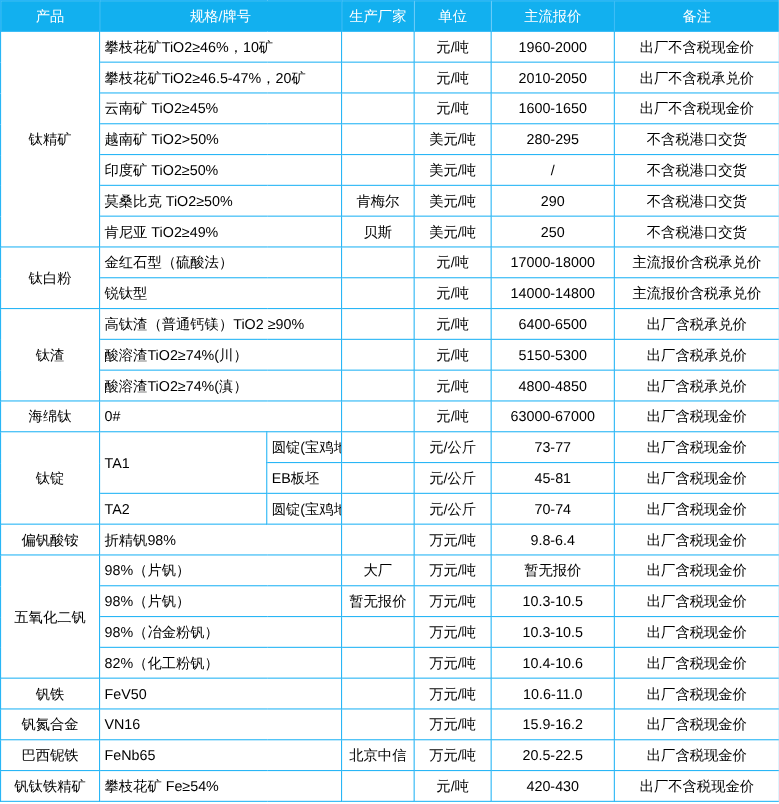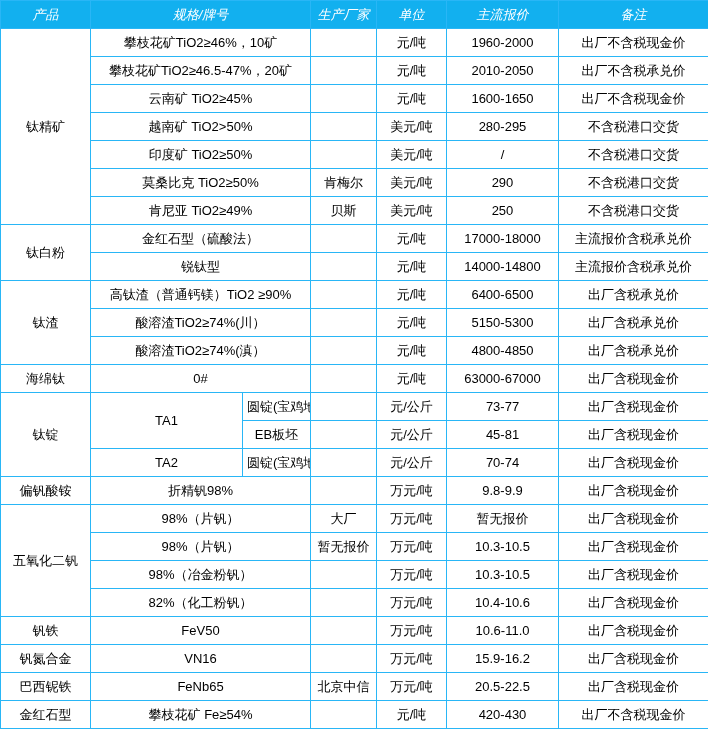--- a/index.html
+++ b/index.html
@@ -29,24 +29,23 @@
     white-space: nowrap;
     font-weight: normal;
   }
   thead th {
     background: #12b0ef;
     color: #ffffff;
     font-weight: bold;
     text-align: center;
     font-size: 13.5px;
     height: 29px;
-    font-style: italic;
   }
   .c-center { text-align: center; }
-  .c-left   { text-align: center; padding-left: 6px; }
+  .c-left   { text-align: left; padding-left: 6px; }
   .cat {
     text-align: center;
     font-weight: normal;
     margin-top: 14px;
   }
 </style>
 </head>
 <body>
 
 <table id="price-table">
@@ -187,21 +186,21 @@
         <td class="c-center"></td>
         <td class="c-center">元/公斤</td>
         <td class="c-center">70-74</td>
         <td class="c-center">出厂含税现金价</td>
       </tr>
       <tr>
         <td class="cat" rowspan="1">偏钒酸铵</td>
         <td class="c-left" colspan="2">折精钒98%</td>
         <td class="c-center"></td>
         <td class="c-center">万元/吨</td>
-        <td class="c-center">9.8-9.9</td>
+        <td class="c-center">9.8-6.4</td>
         <td class="c-center">出厂含税现金价</td>
       </tr>
       <tr>
         <td class="cat" rowspan="4">五氧化二钒</td>
         <td class="c-left" colspan="2">98%（片钒）</td>
         <td class="c-center">大厂</td>
         <td class="c-center">万元/吨</td>
         <td class="c-center">暂无报价</td>
         <td class="c-center">出厂含税现金价</td>
       </tr>
@@ -244,21 +243,21 @@
       </tr>
       <tr>
         <td class="cat" rowspan="1">巴西铌铁</td>
         <td class="c-left" colspan="2">FeNb65</td>
         <td class="c-center">北京中信</td>
         <td class="c-center">万元/吨</td>
         <td class="c-center">20.5-22.5</td>
         <td class="c-center">出厂含税现金价</td>
       </tr>
       <tr>
-        <td class="cat" rowspan="1">金红石型</td>
+        <td class="cat" rowspan="1">钒钛铁精矿</td>
         <td class="c-left" colspan="2">攀枝花矿 Fe≥54%</td>
         <td class="c-center"></td>
         <td class="c-center">元/吨</td>
         <td class="c-center">420-430</td>
         <td class="c-center">出厂不含税现金价</td>
       </tr>
     </tbody>
 </table>
 
 </body></html>

